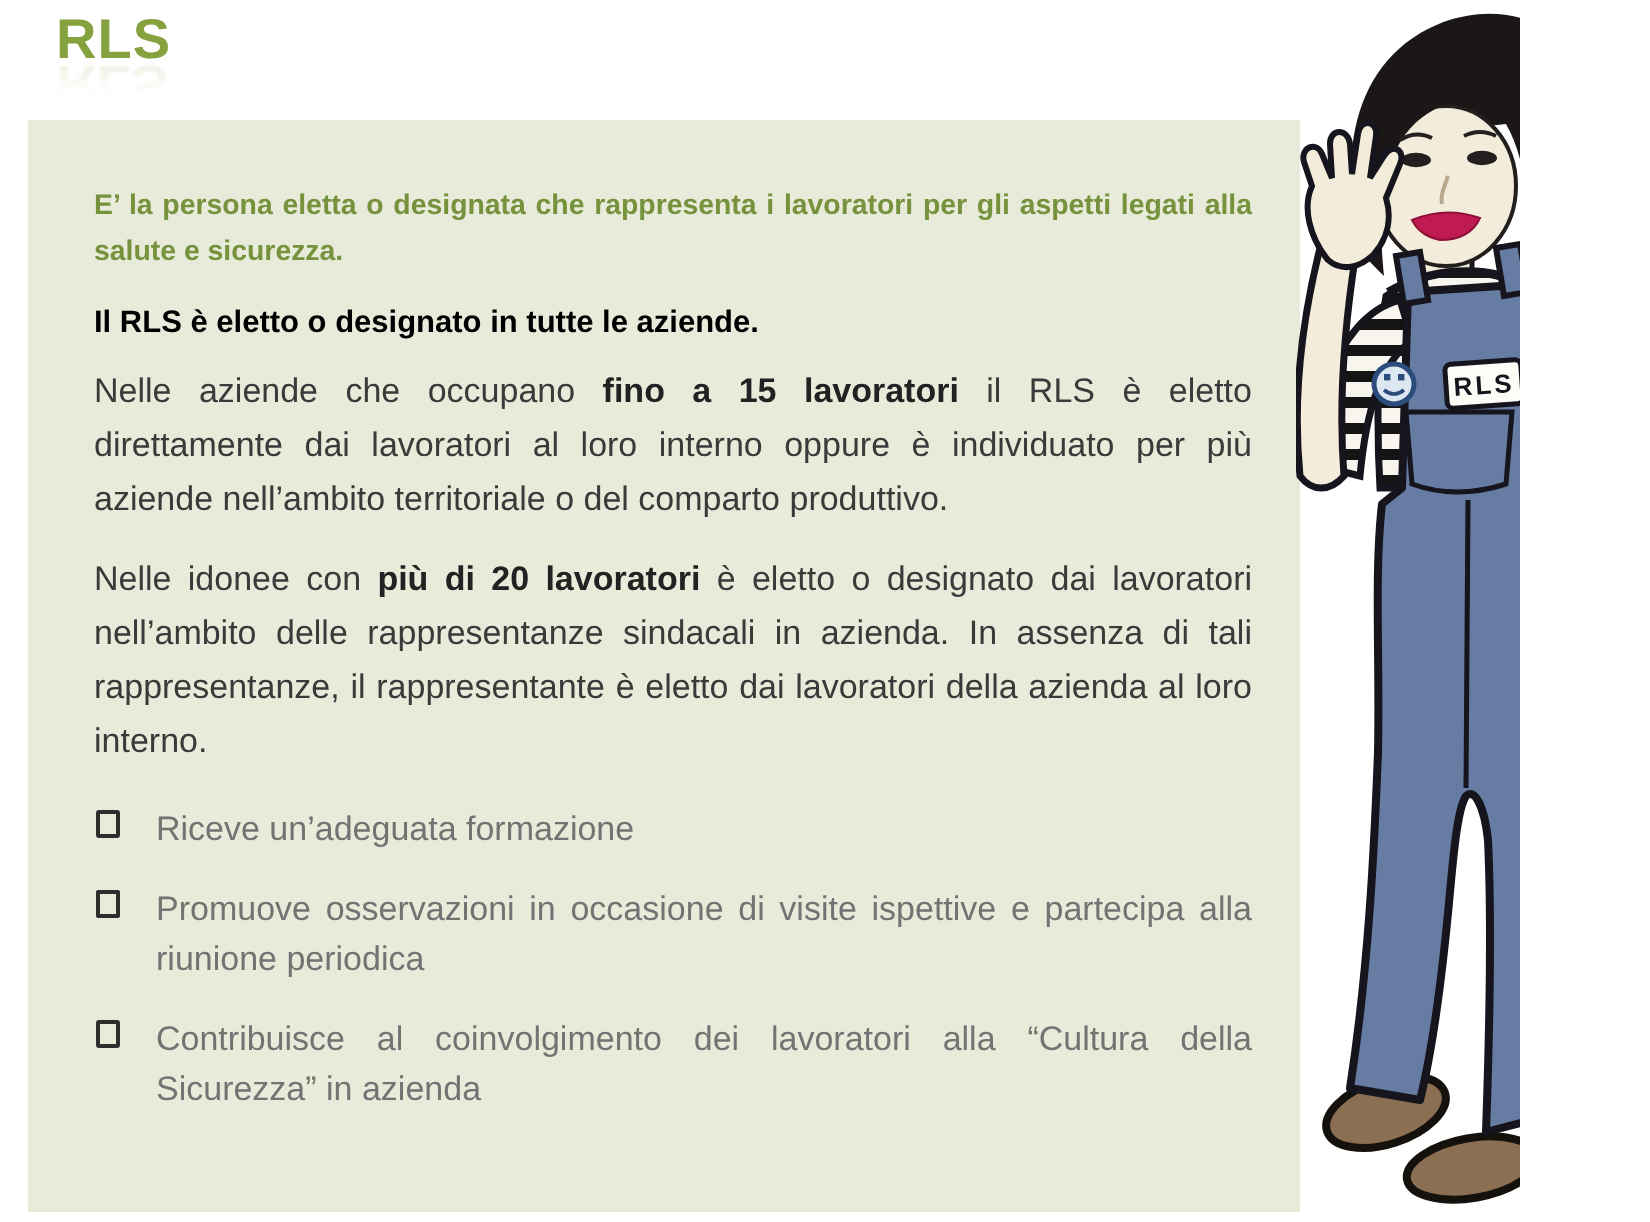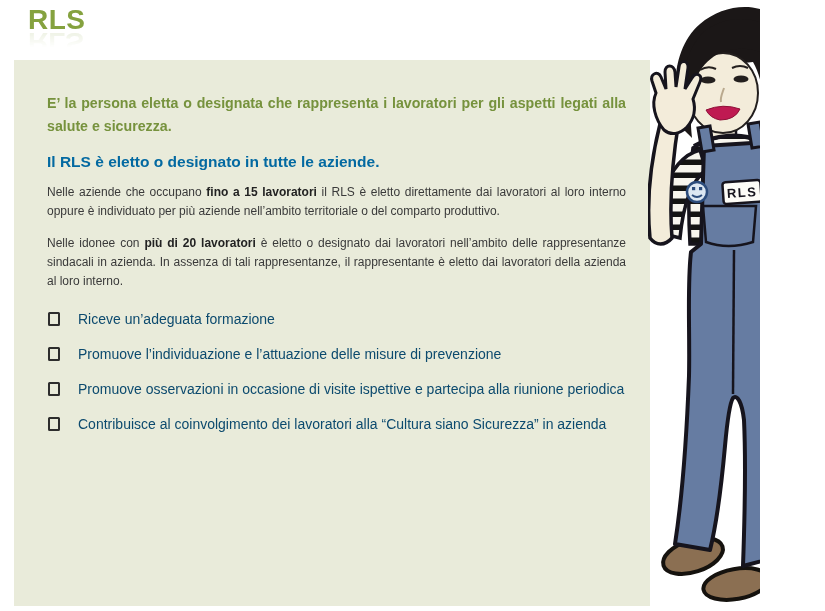--- a/index.html
+++ b/index.html
@@ -10,26 +10,26 @@
   .slide-title{display:block;font-size:28px;font-weight:bold;color:#85a23f;letter-spacing:0.5px;}
   .slide-title-reflect{display:block;font-size:28px;font-weight:bold;color:#85a23f;
          transform:scaleY(-1);opacity:.22;filter:blur(.6px);margin-top:-6px;
          -webkit-mask-image:linear-gradient(to top,rgba(0,0,0,.8),transparent 70%);
          mask-image:linear-gradient(to top,rgba(0,0,0,.8),transparent 70%);}
   
   .panel{position:absolute;left:14px;top:60px;width:636px;height:546px;background:#e9ebda;
          box-sizing:border-box;padding:32px 24px 0 33px;}
   .intro{margin:0 0 16px 0;font-size:14.2px;font-weight:bold;color:#76923d;
          line-height:1.6;text-align:justify;}
-  .heading{margin:0 0 12px 0;font-size:15.5px;font-weight:bold;color:#0369a1;}
-  .para{margin:0 0 13px 0;font-size:12px;color:#3a3a3a;line-height:1.58;text-align:justify;}
+  .heading{margin:0 0 12px 0;font-size:15.5px;font-weight:bold;color:#000000;}
+  .para{margin:0 0 13px 0;font-size:17px;color:#3a3a3a;line-height:1.58;text-align:justify;}
   .para b{color:#222;}
   .bullets{list-style:none;margin:18px 0 0 0;padding:0;}
-  .bullets li{position:relative;padding-left:31px;margin:0 0 14px 0;font-size:14px;
-         color:#0c4a6e;line-height:1.5;text-align:justify;}
+  .bullets li{position:relative;padding-left:31px;margin:0 0 14px 0;font-size:17px;
+         color:#737373;line-height:1.5;text-align:justify;}
   .sq{position:absolute;left:1px;top:3px;width:8px;height:10px;border:2.2px solid #2d2d2d;
          border-radius:1.5px;background:transparent;}
   
   .figure{position:absolute;left:648px;top:0;width:177px;height:611px;}
 </style>
 </head>
 <body>
 
 <div class="slide">
 
@@ -42,23 +42,23 @@
     <p class="intro">E’ la persona eletta o designata che rappresenta i lavoratori per gli aspetti legati alla salute e sicurezza.</p>
 
     <p class="heading">Il RLS è eletto o designato in tutte le aziende.</p>
 
     <p class="para"><span>Nelle aziende che occupano </span><b>fino a 15 lavoratori</b><span> il RLS è eletto direttamente dai lavoratori al loro interno oppure è individuato per più aziende nell’ambito territoriale o del comparto produttivo.</span></p>
 
     <p class="para"><span>Nelle idonee con </span><b>più di 20 lavoratori</b><span> è eletto o designato dai lavoratori nell’ambito delle rappresentanze sindacali in azienda. In assenza di tali rappresentanze, il rappresentante è eletto dai lavoratori della azienda al loro interno.</span></p>
 
     <ul class="bullets">
       <li><span class="sq"></span><span>Riceve un’adeguata formazione</span></li>
-      <li><span class="sq"></span><span>Promuove l’individuazione e l’attuazione delle misure di prevenzione</span></li>
+      <li><span class="sq"></span></li>
       <li><span class="sq"></span><span>Promuove osservazioni in occasione di visite ispettive e partecipa alla riunione periodica</span></li>
-      <li><span class="sq"></span><span>Contribuisce al coinvolgimento dei lavoratori alla “Cultura siano Sicurezza” in azienda</span></li>
+      <li><span class="sq"></span><span>Contribuisce al coinvolgimento dei lavoratori alla “Cultura della Sicurezza” in azienda</span></li>
     </ul>
   </div>
 
   <svg class="figure" viewBox="0 0 177 611" xmlns="http://www.w3.org/2000/svg">
     <defs>
       <pattern id="stripes" width="12" height="13" patternUnits="userSpaceOnUse">
         <rect width="12" height="13" fill="#f7f5ee"></rect>
         <rect y="3.5" width="12" height="5.5" fill="#141414"></rect>
       </pattern>
     </defs>

